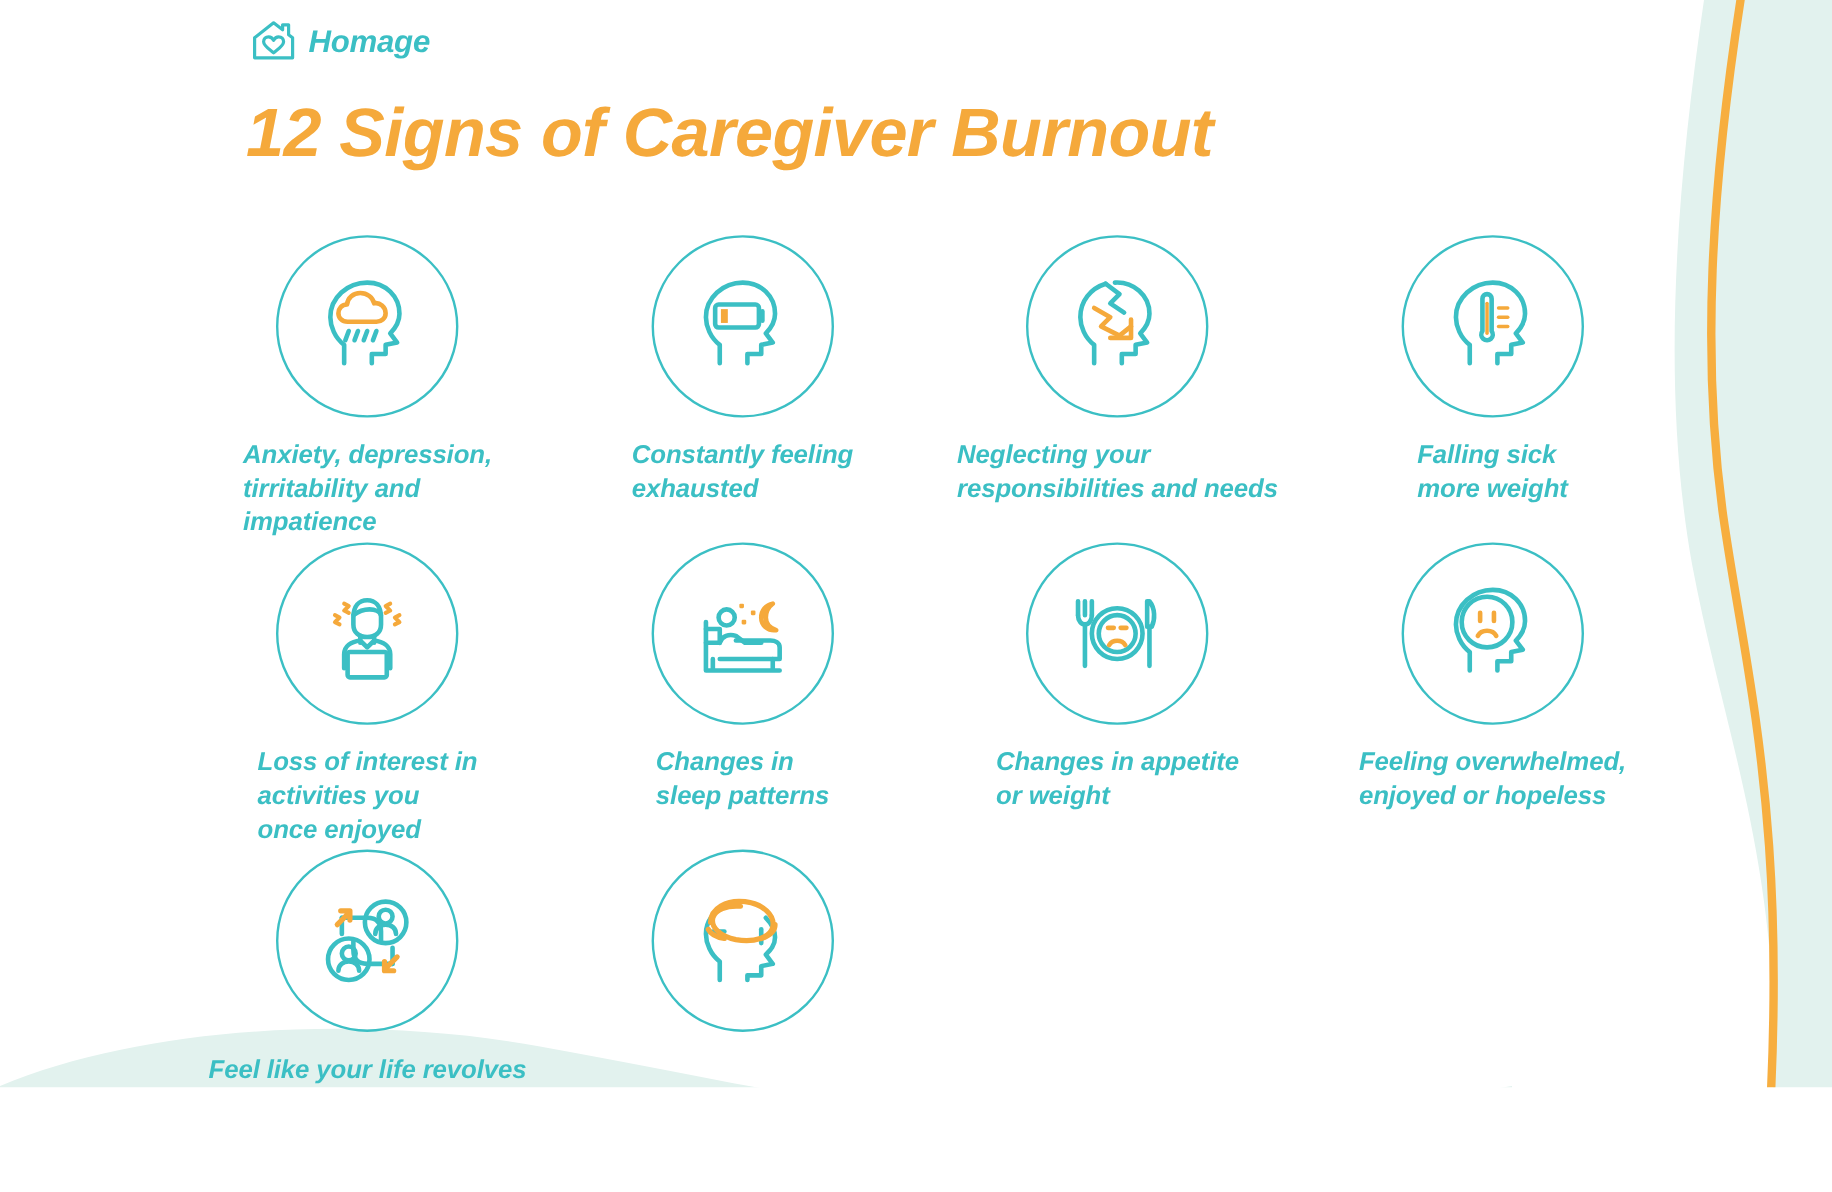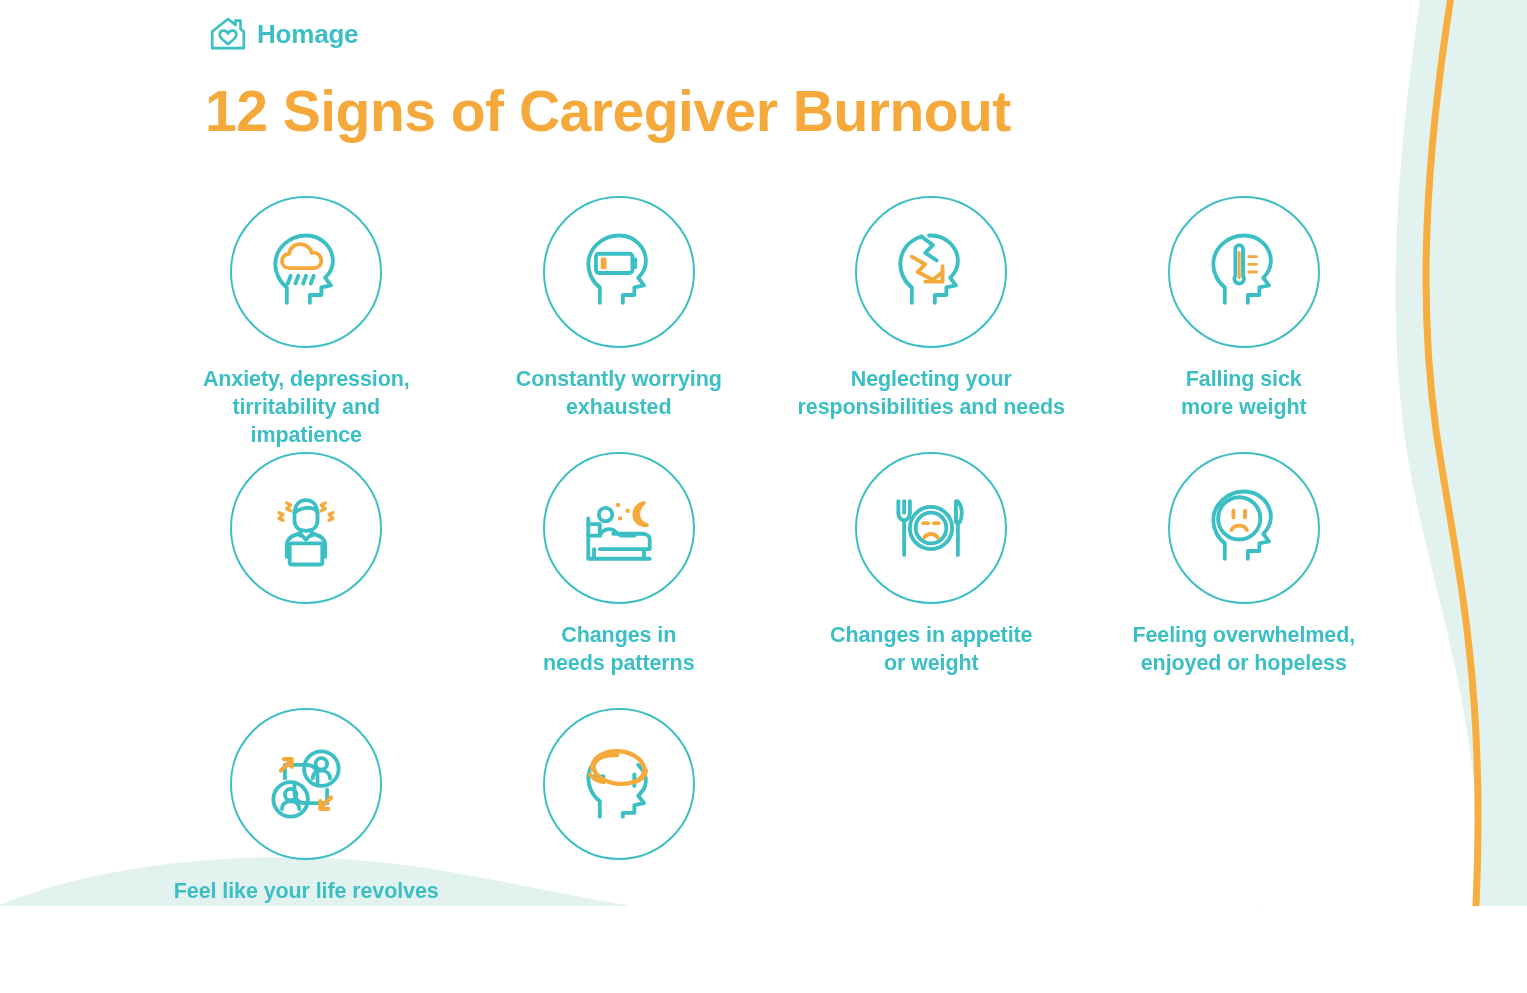--- a/index.html
+++ b/index.html
@@ -12,20 +12,21 @@
     overflow: hidden;
     position: relative;
   }
 
   #canvas {
     position: relative;
     width: 1527px;
     height: 906px;
     background: #ffffff;
     overflow: hidden;
+    font-style: italic;
   }
 
   
   .bg-layer {
     position: absolute;
     inset: 0;
     width: 1527px;
     height: 993px;
     pointer-events: none;
   }
@@ -88,21 +89,20 @@
     background: transparent;
     display: flex;
     align-items: center;
     justify-content: center;
     flex: 0 0 auto;
   }
   .icon-circle svg { display: block; }
 
   .cell-label {
     margin-top: 18px;
-    text-align: center;
     color: #3BBFC4;
     font-size: 21.5px;
     font-weight: bold;
     line-height: 1.30;
     letter-spacing: -0.1px;
     white-space: pre-line;
     font-family: "Liberation Sans", sans-serif;
   }
 </style>
 </head>
@@ -155,21 +155,21 @@
       <div class="icon-circle">
         <svg width="96" height="96" viewBox="0 0 100 100" xmlns="http://www.w3.org/2000/svg">
           <g fill="none" stroke="#3BBFC4" stroke-width="4" stroke-linecap="round" stroke-linejoin="round">
             <path d="M30,82 L30,66 C22,60 18,50 18,42 C18,25 33,12 50,12 C66,12 78,24 78,39 C78,47 74,52 70,56 L76,64 L66,66 L66,74 L54,74 L54,82"></path>
             <rect x="26" y="31" width="38" height="20" rx="3"></rect>
             <path d="M67,37 L67,45"></path>
           </g>
           <rect x="31" y="35" width="6" height="12" fill="#F5A93B"></rect>
         </svg>
       </div>
-      <div class="cell-label">Constantly worrying
+      <div class="cell-label">Constantly feeling
 exhausted</div>
     </div>
 
     <div class="cell">
       <div class="icon-circle">
         <svg width="96" height="96" viewBox="0 0 100 100" xmlns="http://www.w3.org/2000/svg">
           <g fill="none" stroke="#3BBFC4" stroke-width="4" stroke-linecap="round" stroke-linejoin="round">
             <path d="M30,82 L30,66 C22,60 18,50 18,42 C18,28 27,17 40,13"></path>
             <path d="M48,12 C64,11 78,23 78,39 C78,47 74,52 70,56 L76,64 L66,66 L66,74 L54,74 L54,82"></path>
             <path d="M40,13 L52,22 L44,30 L56,38"></path>
@@ -214,20 +214,23 @@
             <rect x="33" y="66" width="34" height="22" rx="2"></rect>
           </g>
           <g fill="none" stroke="#F5A93B" stroke-width="3.5" stroke-linecap="round" stroke-linejoin="round">
             <path d="M30,24 L34,26 L30,30 L34,32"></path>
             <path d="M22,34 L26,36 L22,40 L26,42"></path>
             <path d="M70,24 L66,26 L70,30 L66,32"></path>
             <path d="M78,34 L74,36 L78,40 L74,42"></path>
           </g>
         </svg>
       </div>
+      <div class="cell-label">Loss of interest in
+activities you
+once enjoyed</div>
     </div>
 
     <div class="cell">
       <div class="icon-circle">
         <svg width="96" height="96" viewBox="0 0 100 100" xmlns="http://www.w3.org/2000/svg">
           <g fill="none" stroke="#3BBFC4" stroke-width="4" stroke-linecap="round" stroke-linejoin="round">
             <path d="M18,40 L18,82 M18,82 L82,82 M24,82 L24,72 M76,82 L76,72"></path>
             <path d="M18,46 L30,46 L30,58 L18,58"></path>
             <path d="M30,72 L82,72 L82,62 C82,58 78,56 74,56 L44,56"></path>
             <circle cx="36" cy="36" r="7"></circle>
@@ -237,21 +240,21 @@
             <path d="M80,24 C74,25 70,30 70,36 C70,43 76,48 83,47 C77,45 74,41 74,36 C74,31 76,27 80,24 Z" transform="translate(-4,0)"></path>
           </g>
           <g fill="#F5A93B">
             <rect x="47" y="24" width="4" height="4" rx="1"></rect>
             <rect x="57" y="30" width="4" height="4" rx="1"></rect>
             <rect x="49" y="38" width="4" height="4" rx="1"></rect>
           </g>
         </svg>
       </div>
       <div class="cell-label">Changes in
-needs patterns</div>
+sleep patterns</div>
     </div>
 
     <div class="cell">
       <div class="icon-circle">
         <svg width="96" height="96" viewBox="0 0 100 100" xmlns="http://www.w3.org/2000/svg">
           <g fill="none" stroke="#3BBFC4" stroke-width="4" stroke-linecap="round" stroke-linejoin="round">
             <circle cx="50" cy="50" r="22"></circle>
             <circle cx="50" cy="50" r="16"></circle>
             <path d="M16,22 L16,34 M22,22 L22,34 M28,22 L28,34"></path>
             <path d="M16,34 C16,39 19,42 22,42 C25,42 28,39 28,34"></path>

